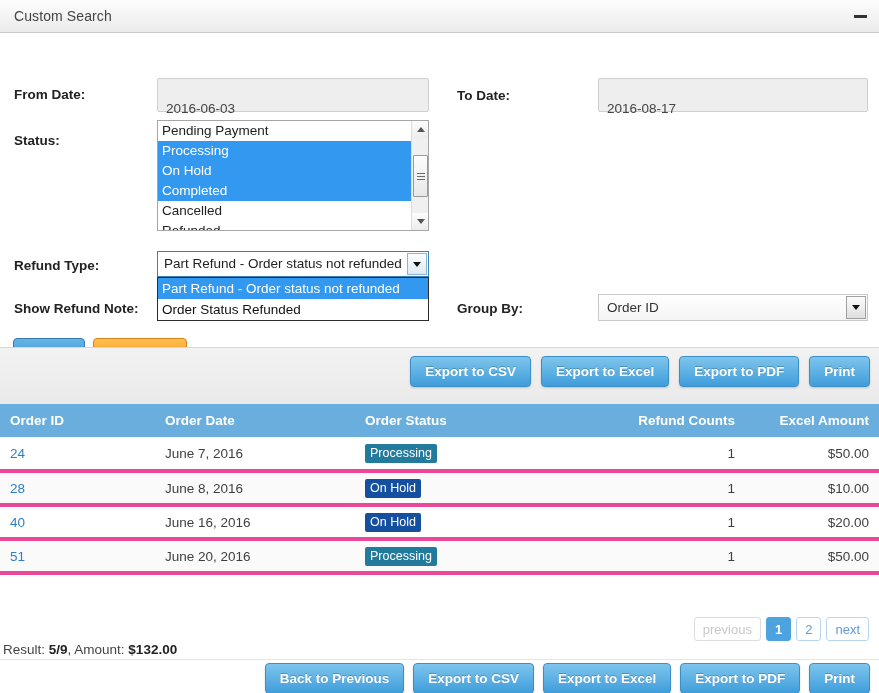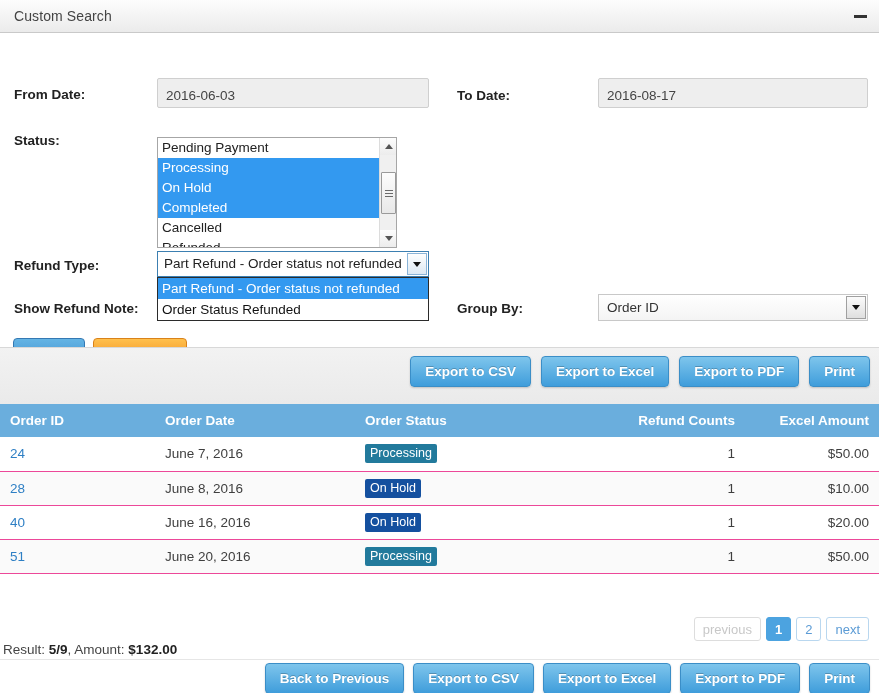--- a/index.html
+++ b/index.html
@@ -42,29 +42,29 @@
     font-size: 13.5px; font-weight: bold; color: #222;
   }
 
   .date-input {
     position: absolute;
     height: 30px;
     background: #eeeeee;
     border: 1px solid #cfcfcf;
     border-radius: 2px;
     font-size: 13.5px; color: #444;
-    padding: 3px 8px;
+    padding: 16px 8px;
     line-height: 28px;
     font-family: "Liberation Sans", sans-serif;
   }
 
   
   .status-box {
     position: absolute;
-    left: 157px; top: 104px; width: 240px; height: 111px;
+    left: 157px; top: 87px; width: 272px; height: 111px;
     border: 1px solid #a6a6a6;
     background: #fff;
     overflow: hidden;
   }
   .status-list { position: absolute; left: 0; top: 0; right: 17px; }
   .status-opt {
     font-size: 13.5px; line-height: 20px; height: 20px;
     padding: 0 4px; color: #222; white-space: nowrap;
   }
   .status-opt.sel { background: #3399f0; color: #fff; }
@@ -189,21 +189,21 @@
   table.grid { width: 879px; border-collapse: collapse; table-layout: fixed; }
   table.grid thead th {
     background: #6aaedd;
     color: #fff; font-size: 13.5px; font-weight: bold;
     height: 33px; padding: 0 10px; text-align: left;
     white-space: nowrap;
   }
   table.grid thead th.r { text-align: right; }
   table.grid tbody td {
     height: 34px; font-size: 13.5px; color: #3f3f3f;
-    padding: 0 10px; border-bottom: 1px solid #ec4899;
+    padding: 0 10px; border-bottom: 4px solid #ec4899;
     vertical-align: middle;
   }
   table.grid tbody tr:nth-child(even) td { background: #fafafa; }
   table.grid tbody td.r { text-align: right; }
   td.oid a { color: #2e7fc4; text-decoration: none; cursor: pointer; }
 
   .pill {
     display: inline-block; padding: 2px 5px 3px;
     font-size: 12.5px; color: #fff; border-radius: 2px;
     line-height: 14px;

